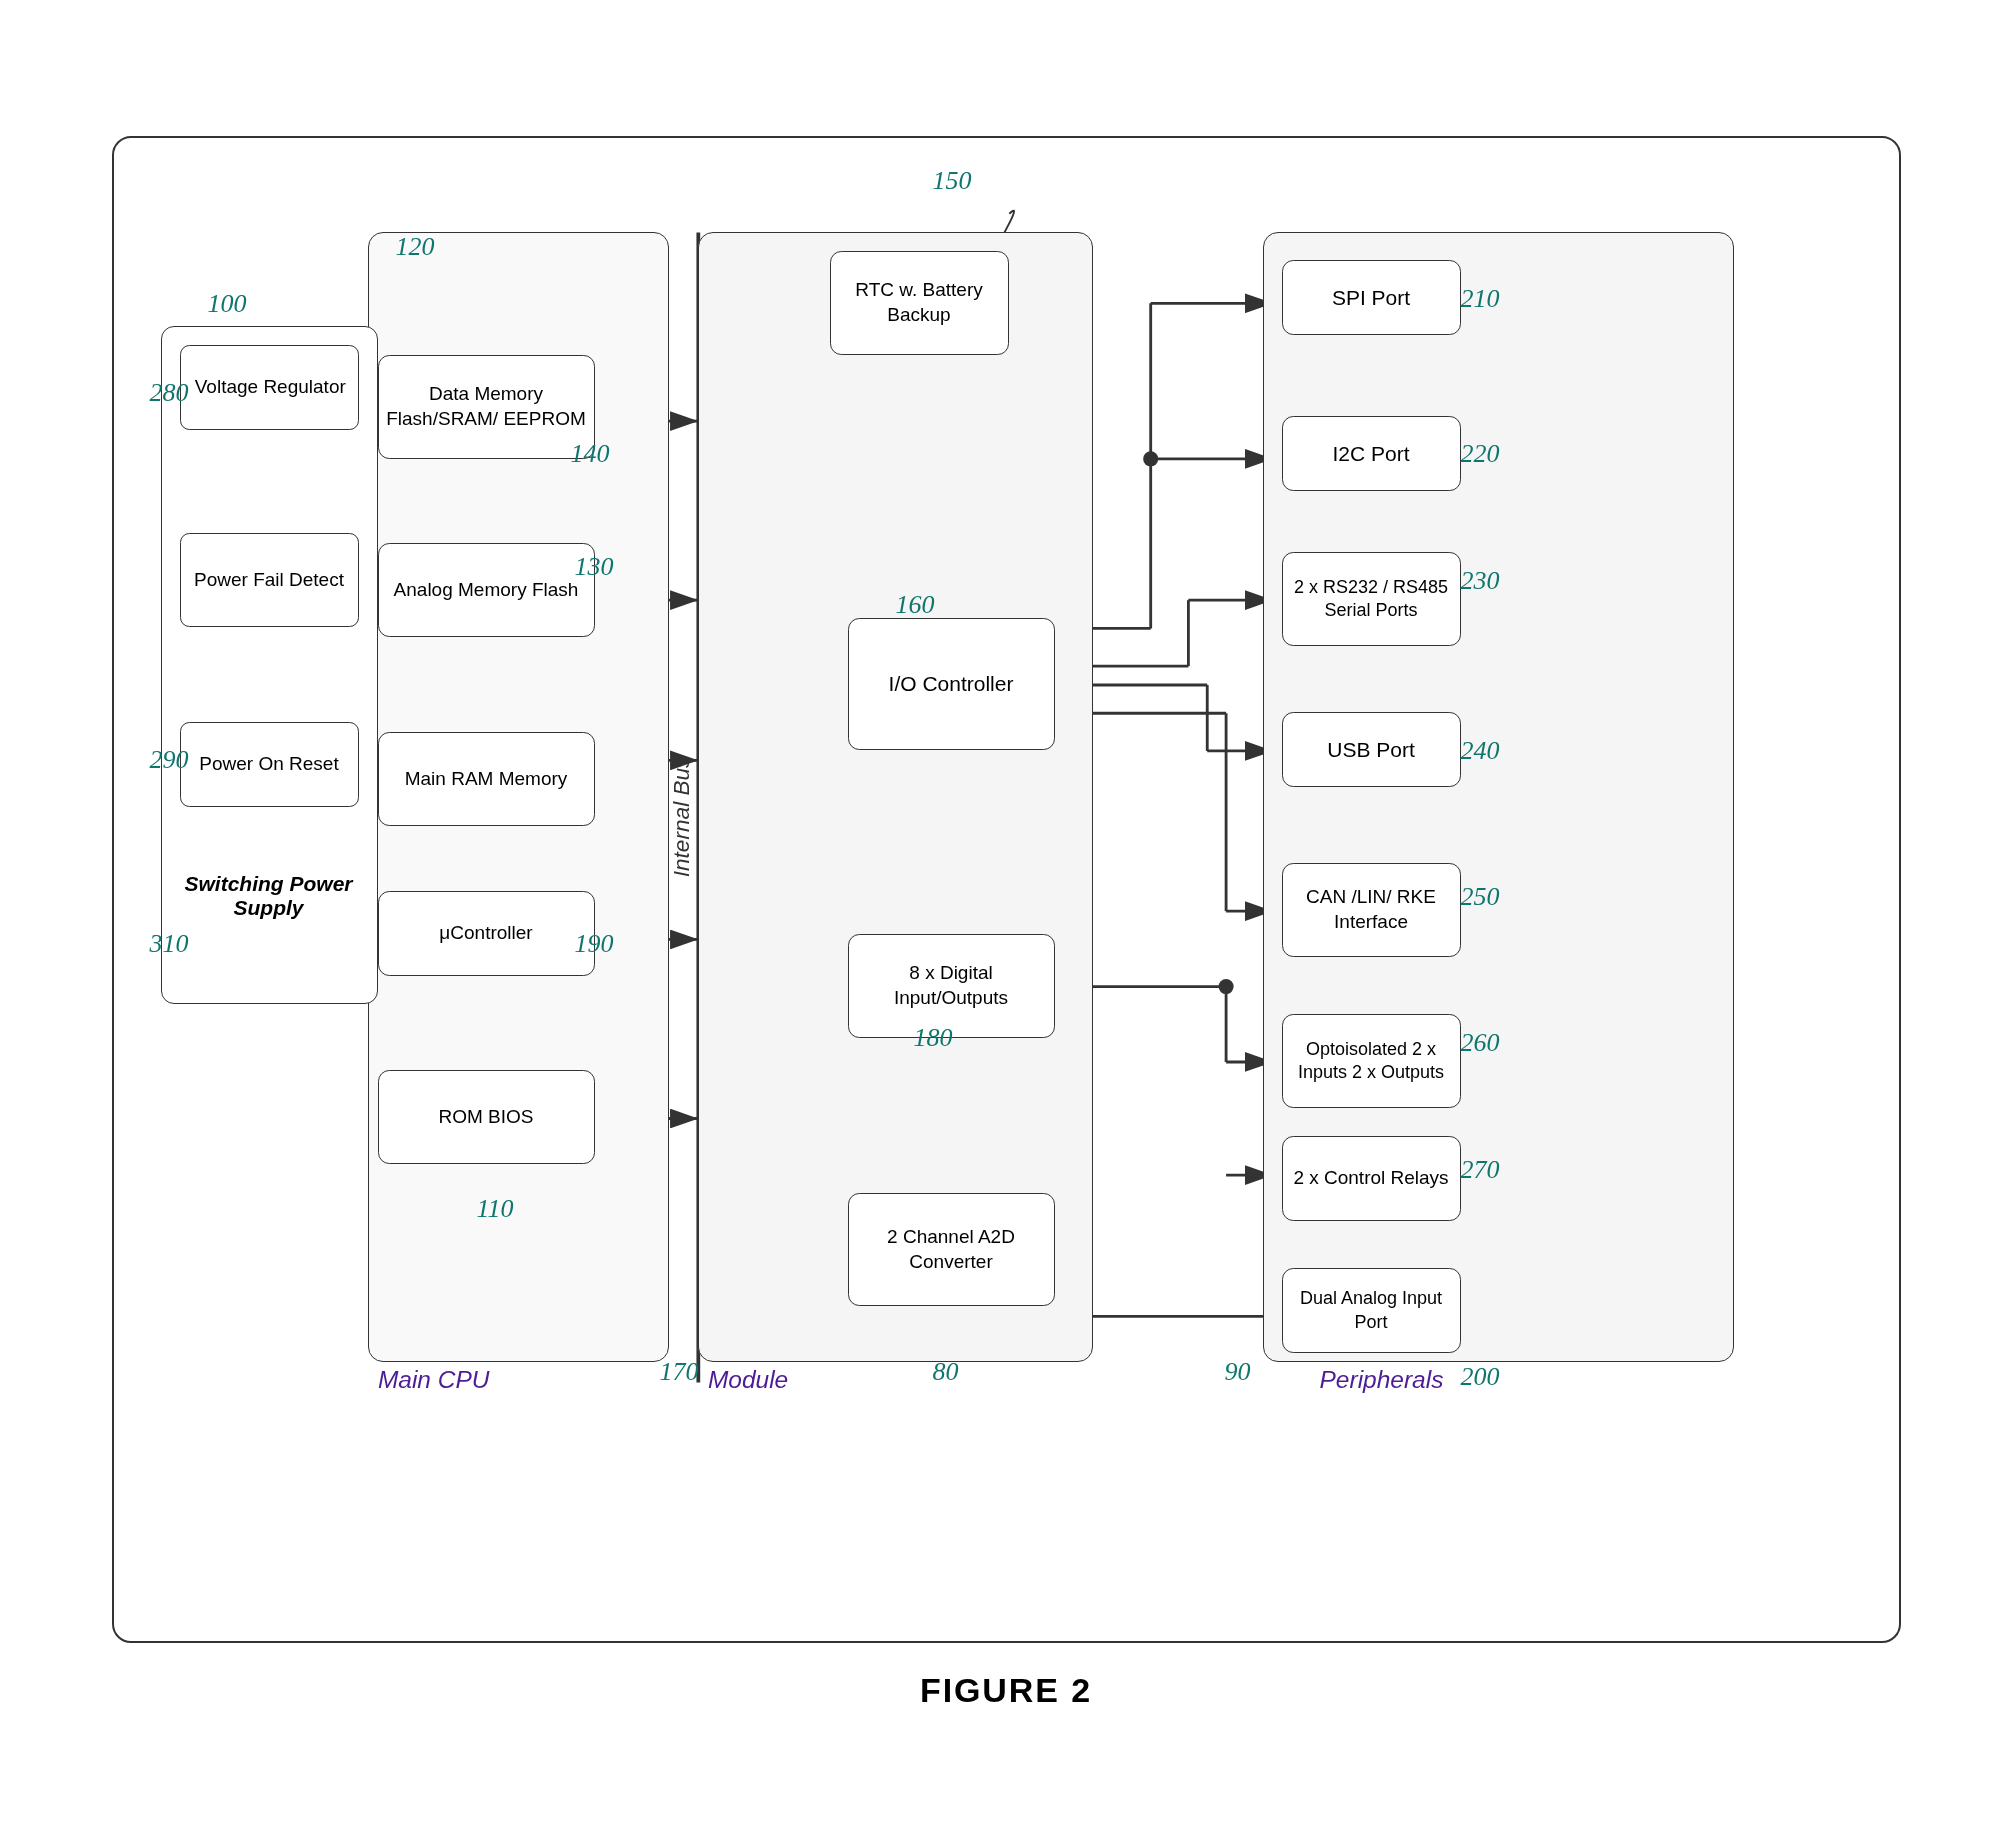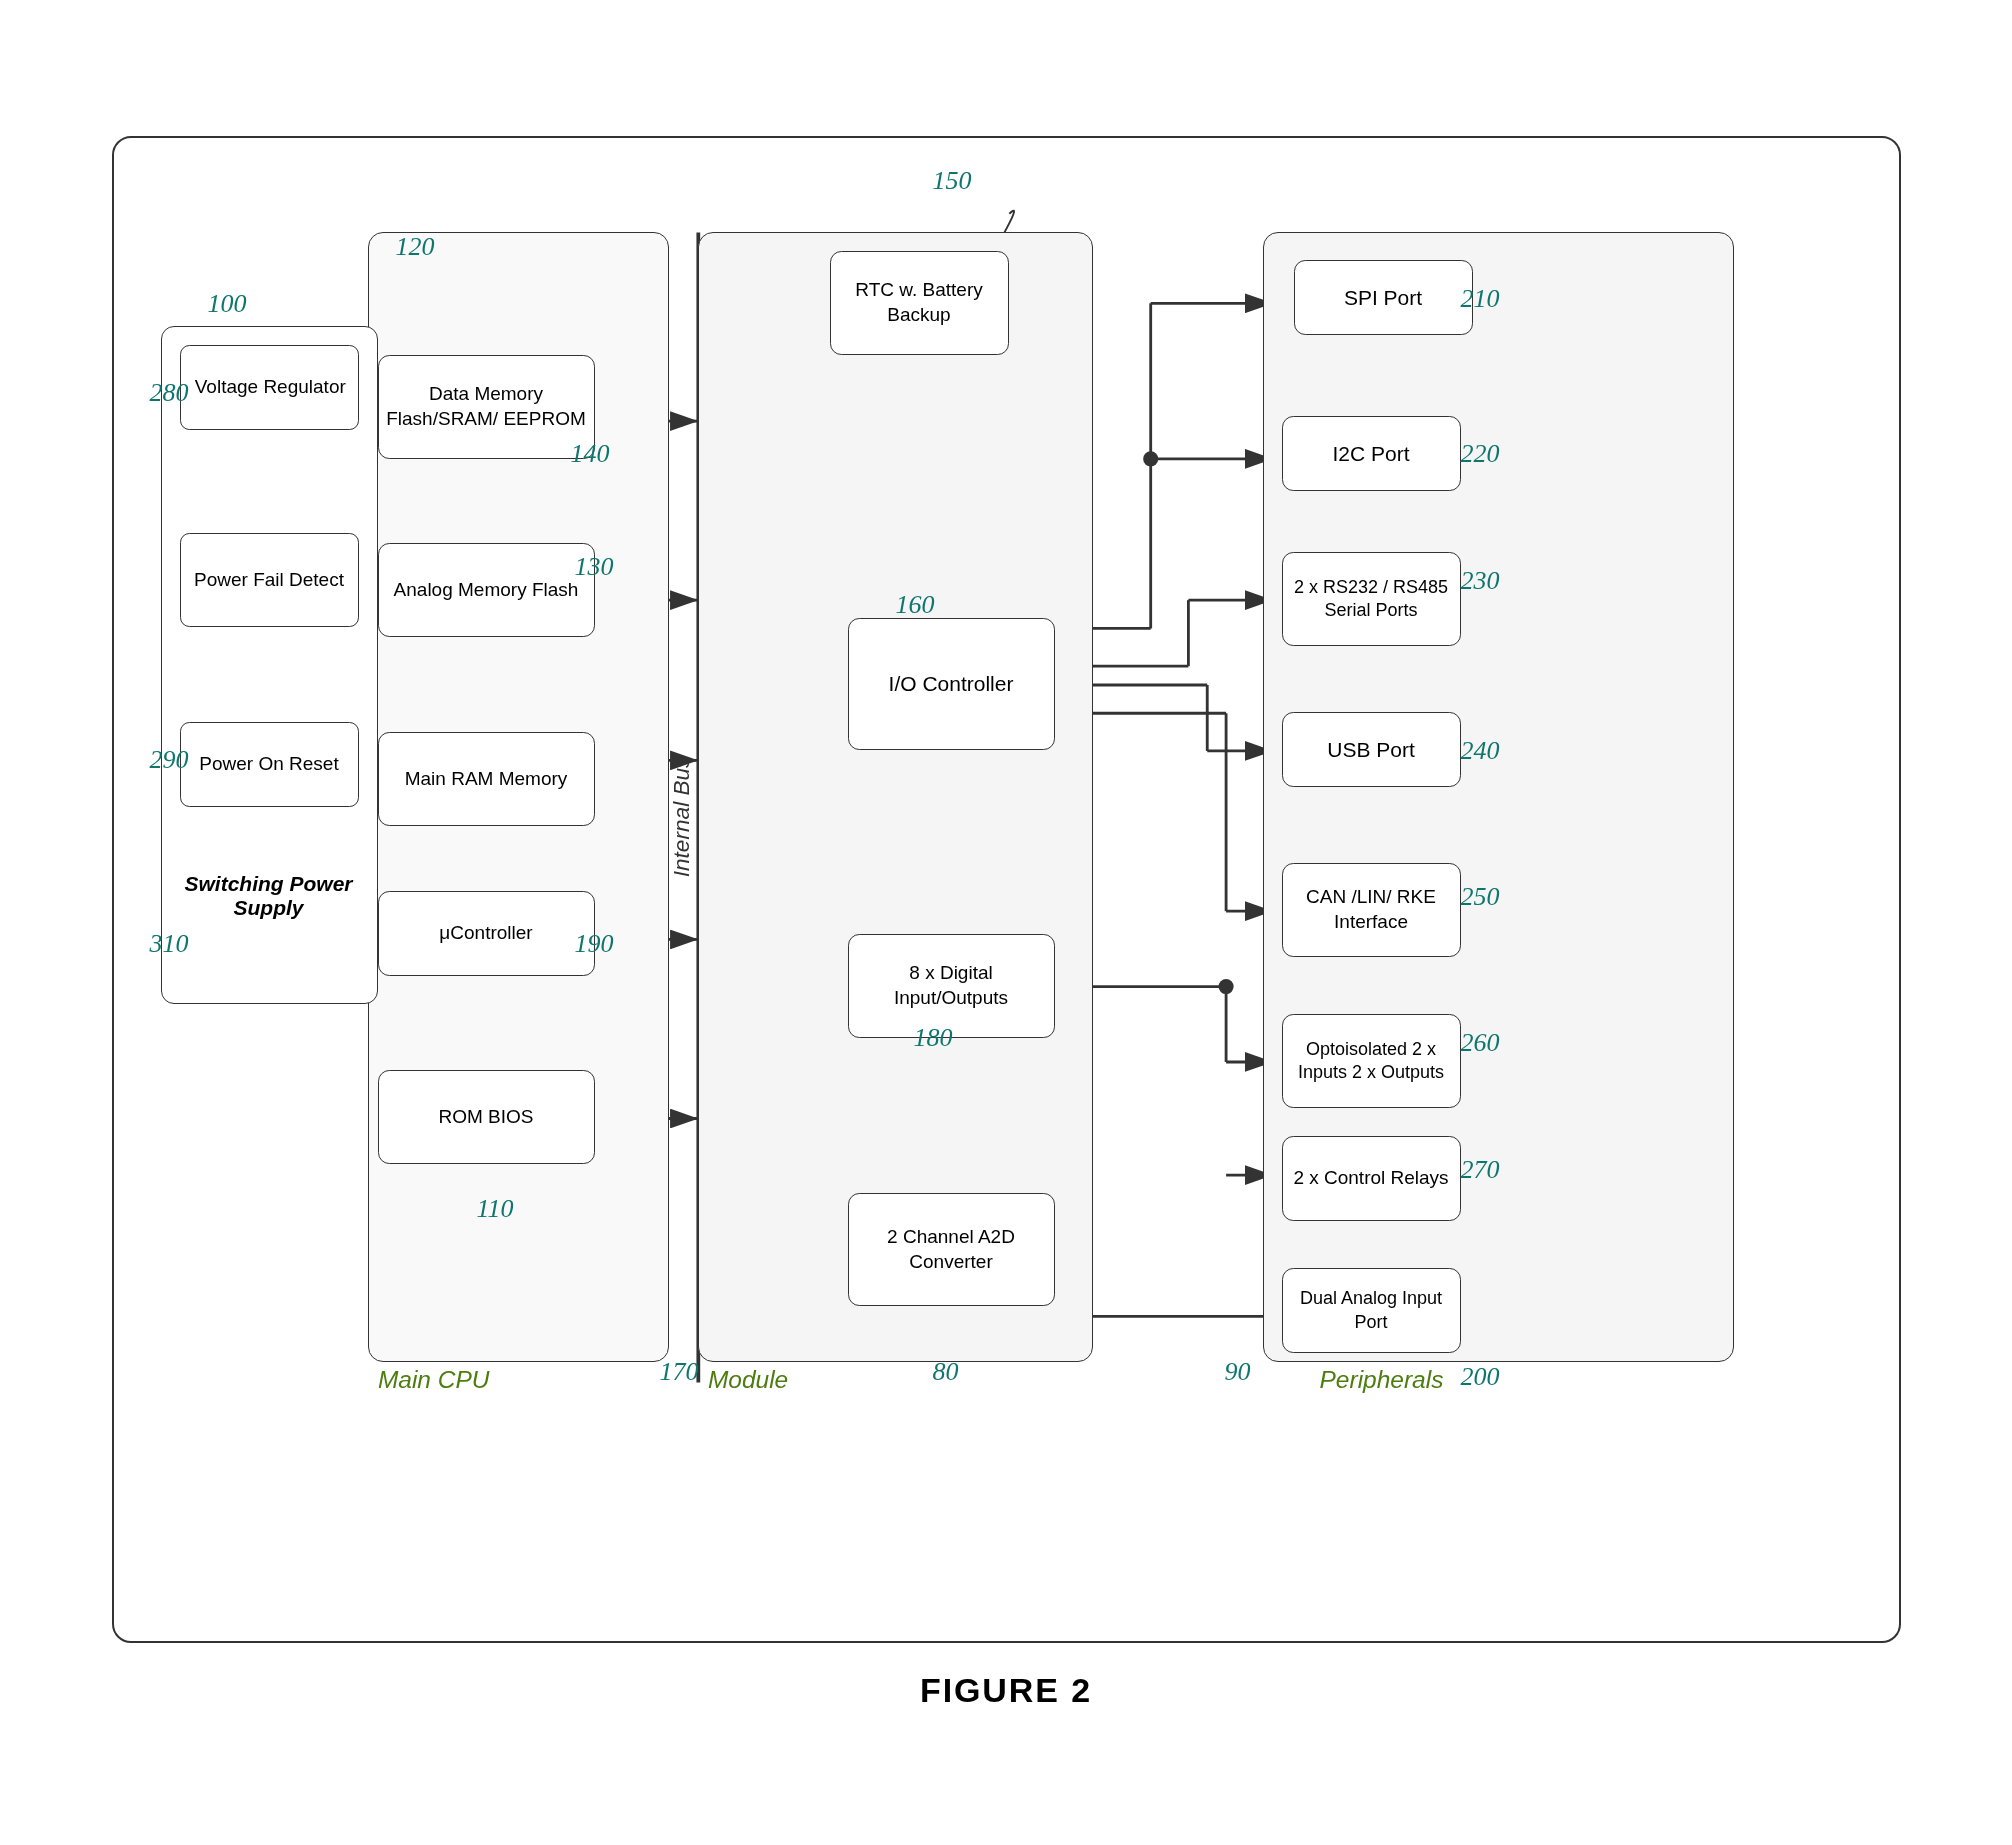--- a/index.html
+++ b/index.html
@@ -58,21 +58,21 @@
       position: absolute;
       border: 1.9px solid #333;
       border-radius: 15px;
       background: #f9f9f9;
     }
     .region-label {
       position: absolute;
       font-style: italic;
       font-family: Arial, sans-serif;
       font-size: 24.5px;
-      color: #4d7c0f;
+      color: #4c1d95;
     }
     
     .svg-overlay {
       position: absolute;
       top: 0; left: 0;
       width: 100%;
       height: 100%;
       pointer-events: none;
     }
     .figure-caption {
@@ -228,21 +228,21 @@
     <div class="box" style="left:734px; top:1055px; width:207px; height:113px; font-size:19px;">2 Channel
 A2D
 Converter</div>
 
     <div class="label-num" style="top:1219px; left:546px;">170</div>
 
     <div class="label-num" style="top:1219px; left:819px;">80</div>
 
     <div class="label-num" style="top:1219px; left:1111px;">90</div>
 
-    <div class="box" style="left:1168px; top:122px; width:179px; height:75px; font-size:21px;margin-left:12px;">SPI Port</div>
+    <div class="box" style="left:1168px; top:122px; width:179px; height:75px; font-size:21px;">SPI Port</div>
 
     <div class="label-num" style="top:146px; left:1347px;">210</div>
 
     <div class="box" style="left:1168px; top:278px; width:179px; height:75px; font-size:21px;">I2C Port</div>
 
     <div class="label-num" style="top:301px; left:1347px;">220</div>
 
     <div class="box" style="left:1168px; top:414px; width:179px; height:94px; font-size:18px;">2 x RS232 /
 RS485 Serial
 Ports</div>

